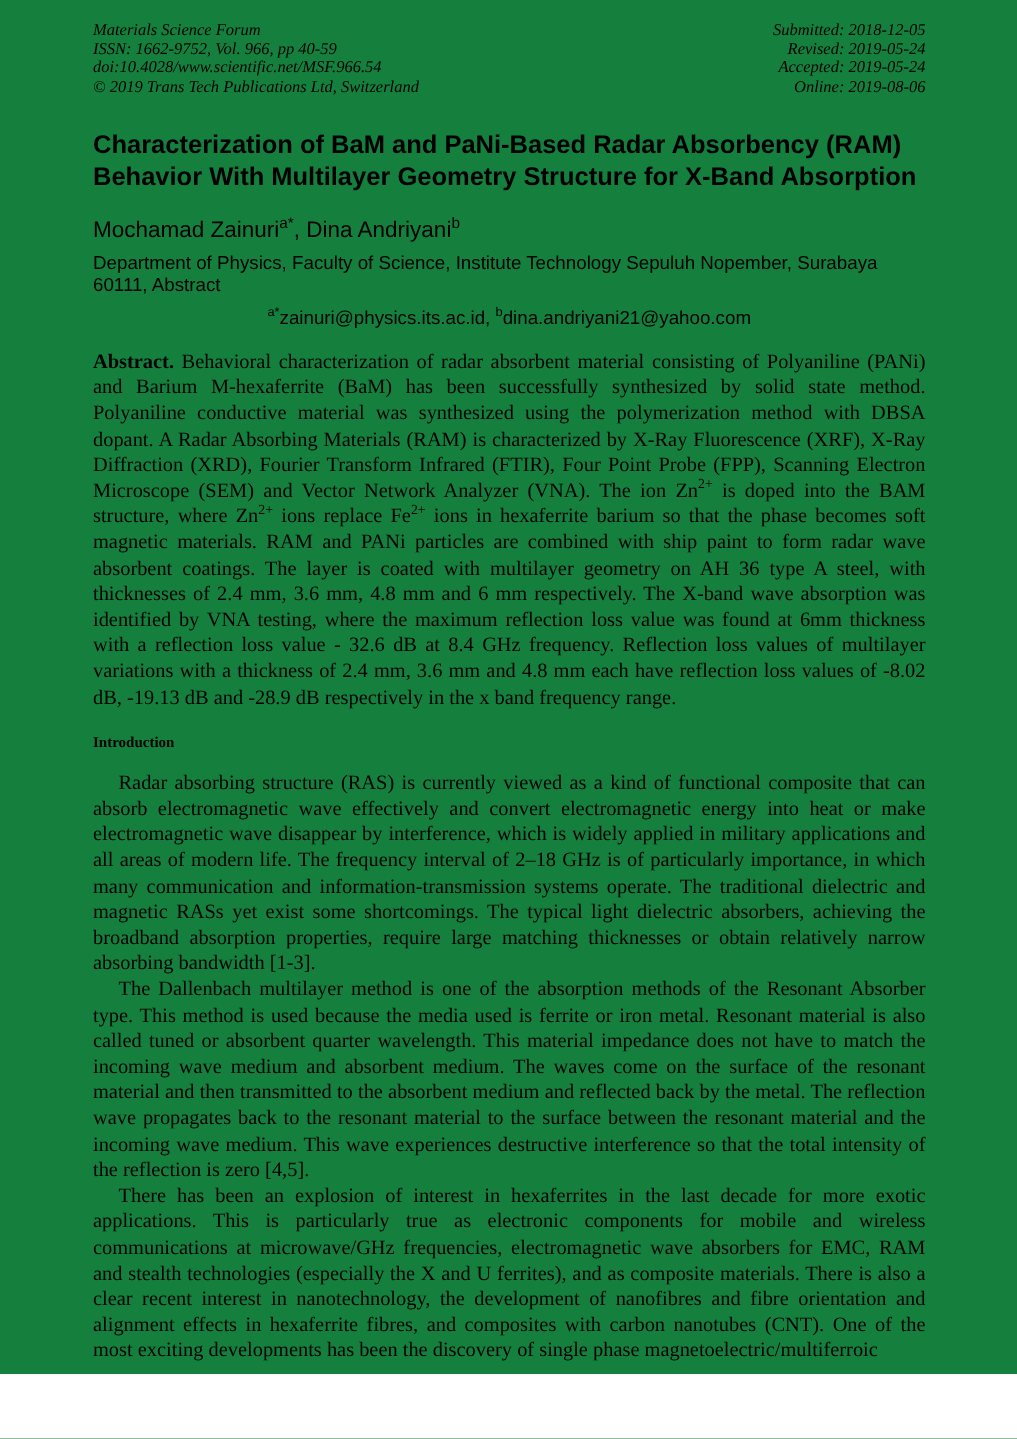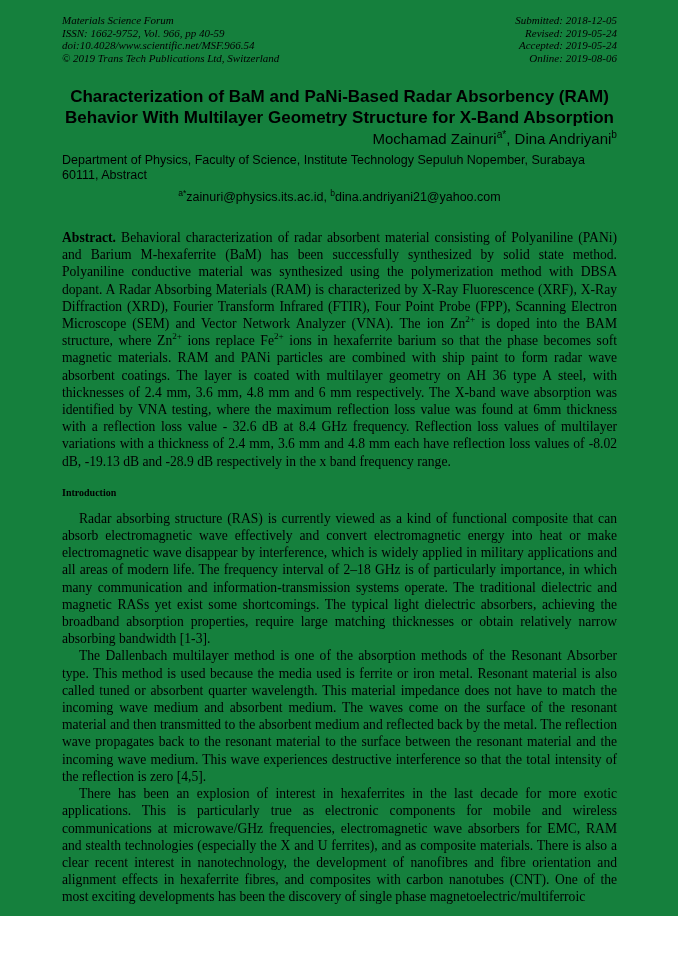--- a/index.html
+++ b/index.html
@@ -21,29 +21,29 @@
     font-family: "Liberation Serif", serif;
     font-style: italic;
     font-size: 11px;
     line-height: 12.5px;
   }
   .jheader .jh-right { text-align: right; }
 
   
   .paper-title {
     margin-top: 23px;
-    text-align: center;
+    text-align: left;
     font-family: "Liberation Sans", sans-serif;
     font-weight: bold;
     font-size: 17px;
     line-height: 20.5px;
   }
   .authors {
-    margin-top: 2px;
-    text-align: right;
+    margin-top: 17px;
+    text-align: left;
     font-family: "Liberation Sans", sans-serif;
     font-size: 15px;
     line-height: 18px;
   }
   .affiliation {
     margin-top: 5px;
     text-align: left;
     font-family: "Liberation Sans", sans-serif;
     font-size: 12.5px;
     line-height: 14.5px;
@@ -58,21 +58,21 @@
   .keywords {
     margin-top: 25px;
     font-family: "Liberation Sans", sans-serif;
     font-size: 12.5px;
     line-height: 15px;
   }
   .keywords strong { font-weight: bold; }
 
   
   .abstract {
-    margin-top: 24px;
+    margin-top: 12px;
     font-family: "Liberation Serif", serif;
     font-size: 13.6px;
     line-height: 17.2px;
     text-align: justify;
   }
   .abstract strong { font-weight: bold; }
   .section-heading {
     margin-top: 14px;
     font-family: "Liberation Serif", serif;
     font-weight: bold;

